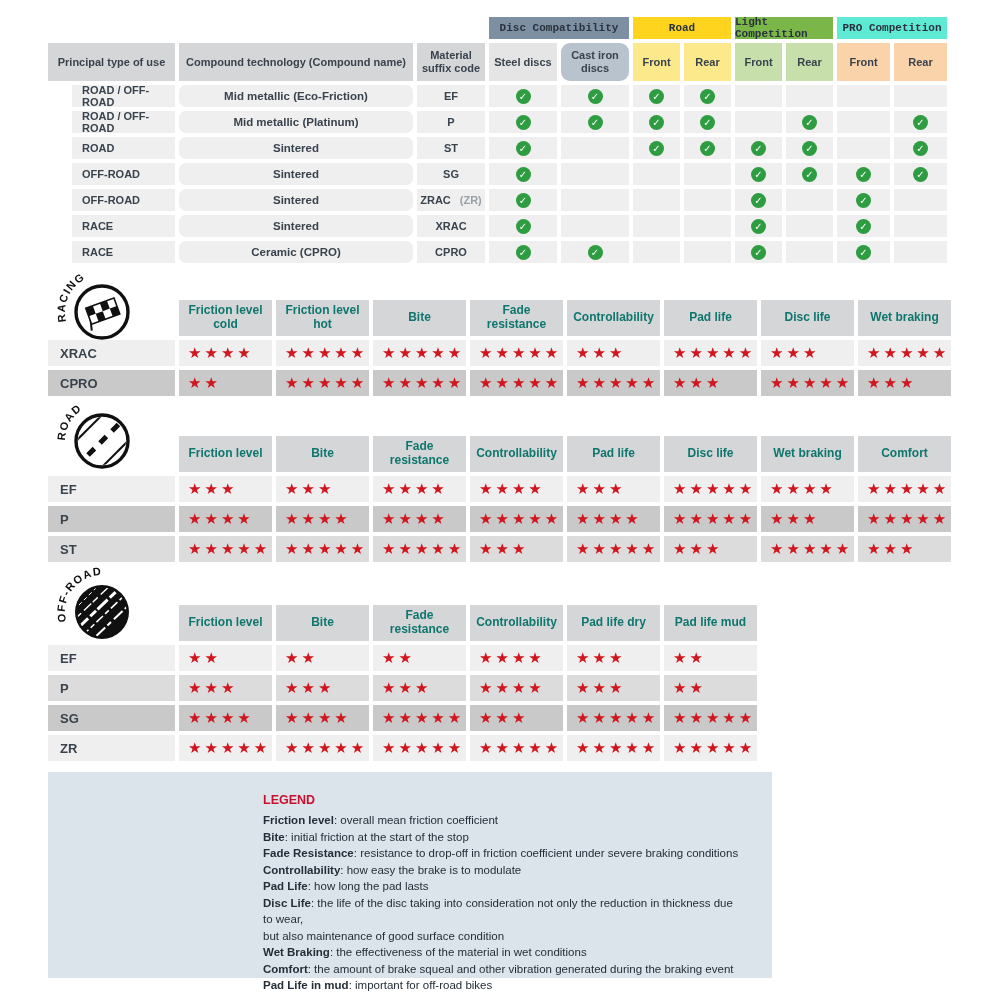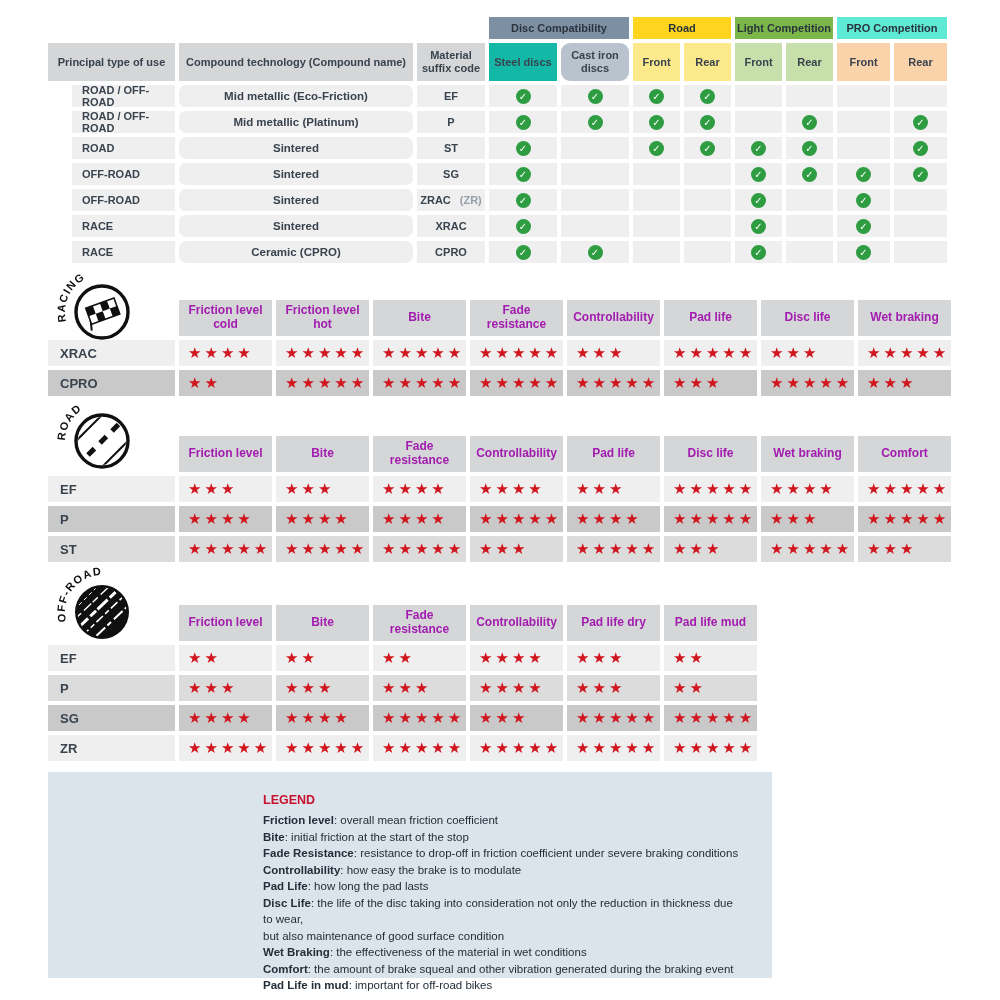--- a/index.html
+++ b/index.html
@@ -13,21 +13,21 @@
   .compat {
     position:absolute; top:17px; left:48px;
     display:grid;
     grid-template-columns:127px 234px 68px 68px 68px 47px 47px 47px 47px 53px 53px;
     grid-template-rows:22px 38px repeat(7, 22px);
     gap:4px;
   }
   .compat-spacer { grid-column:1 / span 3; }
   .group-hcell {
     grid-column:span 2; display:flex; align-items:center; justify-content:center;
-    font-size:11px; font-weight:bold; color:#2A333D;
+    font-size:11px; font-weight:bold; color:#2A333D;font-family:Liberation Mono, monospace;
   }
   .hcell {
     background:#D5D6D8; display:flex; align-items:center; justify-content:center;
     text-align:center; font-size:11px; font-weight:bold; line-height:1.18; color:#39434E;
     padding:0 4px;
   }
   .dcell {
     background:#EFEFEF; display:flex; align-items:center; justify-content:center;
     font-size:11px; font-weight:bold; color:#39434E;
   }
@@ -40,21 +40,21 @@
     font-size:10px; font-weight:bold; font-family:"DejaVu Sans", sans-serif;
   }
 
   
   .rating-section { position:absolute; left:48px; }
   .rating-grid { display:grid; gap:4px; }
   .cols-8 { grid-template-columns:127px repeat(8, 93px); }
   .cols-6 { grid-template-columns:127px repeat(6, 93px); }
   .rhead {
     height:36px; background:#D5D6D8; display:flex; align-items:center; justify-content:center;
-    text-align:center; font-size:12px; font-weight:bold; line-height:1.15; color:#a21caf; padding:16px 6px;
+    text-align:center; font-size:12px; font-weight:bold; line-height:1.15; color:#0f766e; padding:16px 6px;
   }
   .rcell { height:26px; display:flex; align-items:center; }
   .rlabel { padding-left:12px; font-size:13px; font-weight:bold; color:#39434E; }
   .stars {
     padding-left:9px; font-size:15px; letter-spacing:3px; color:#D0161E;
     font-family:"DejaVu Sans", sans-serif; line-height:1;
   }
   .shade-light  { background:#EFEFEF; }
   .shade-medium { background:#DCDCDC; }
   .shade-dark   { background:#C9C9C9; }
@@ -77,21 +77,21 @@
 
   <div class="compat" id="compat-grid">
       <div class="compat-spacer"></div>
       <div class="group-hcell" style="background: rgb(125, 143, 163);">Disc Compatibility</div>
       <div class="group-hcell" style="background: rgb(255, 212, 30);">Road</div>
       <div class="group-hcell" style="background: rgb(123, 183, 72);">Light Competition</div>
       <div class="group-hcell" style="background: #5eead4;">PRO Competition</div>
       <div class="hcell">Principal type of use</div>
       <div class="hcell">Compound technology (Compound name)</div>
       <div class="hcell">Material suffix code</div>
-      <div class="hcell" style="background: #14b8a6;">Steel discs</div>
+      <div class="hcell" style="background: #e5e5e5;">Steel discs</div>
       <div class="hcell" style="background: rgb(185, 195, 205); border-radius: 9px;">Cast iron discs</div>
       <div class="hcell" style="background: rgb(251, 233, 140);">Front</div>
       <div class="hcell" style="background: rgb(251, 233, 140);">Rear</div>
       <div class="hcell" style="background: rgb(199, 223, 170);">Front</div>
       <div class="hcell" style="background: rgb(199, 223, 170);">Rear</div>
       <div class="hcell" style="background: rgb(250, 211, 171);">Front</div>
       <div class="hcell" style="background: rgb(250, 211, 171);">Rear</div>
       <div class="dcell use-cell">ROAD / OFF-ROAD</div>
       <div class="dcell compound-cell">Mid metallic (Eco-Friction)</div>
       <div class="dcell code-cell">EF</div>

